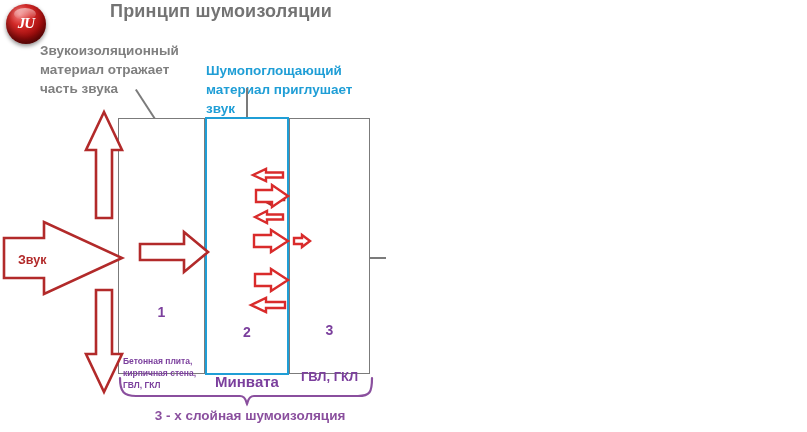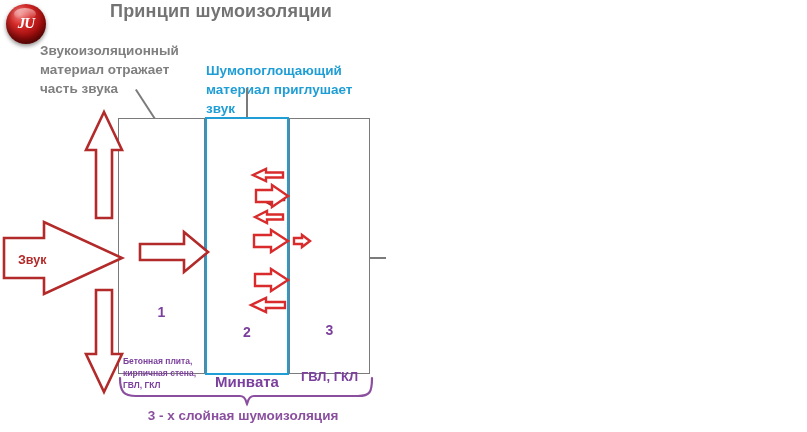--- a/index.html
+++ b/index.html
@@ -53,21 +53,21 @@
   #layer1 .lnum{top:185px;}
   #layer1 .lname{top:208px;font-size:8.5px;line-height:12px;text-align:left;padding-left:4px;}
   #layer2 .lnum{top:205px;}
   #layer2 .lname{top:226px;font-size:15px;}
   #layer3 .lnum{top:203px;}
   #layer3 .lname{top:222px;font-size:13px;}
 
   
   #sound-label{left:18px;top:253px;width:62px;text-align:left;color:#b22a2a;
       font-size:12.5px;font-weight:bold;z-index:6;}
-  #caption{left:98px;top:408px;width:290px;text-align:center;color:#8a4f9e;
+  #caption{left:105px;top:408px;width:290px;text-align:center;color:#8a4f9e;
       font-size:13.5px;font-weight:bold;}
 
   svg.ov{position:absolute;left:0;top:0;width:807px;height:432px;overflow:visible;
       pointer-events:none;}
 </style>
 </head>
 <body>
 
 <div id="stage">
 

